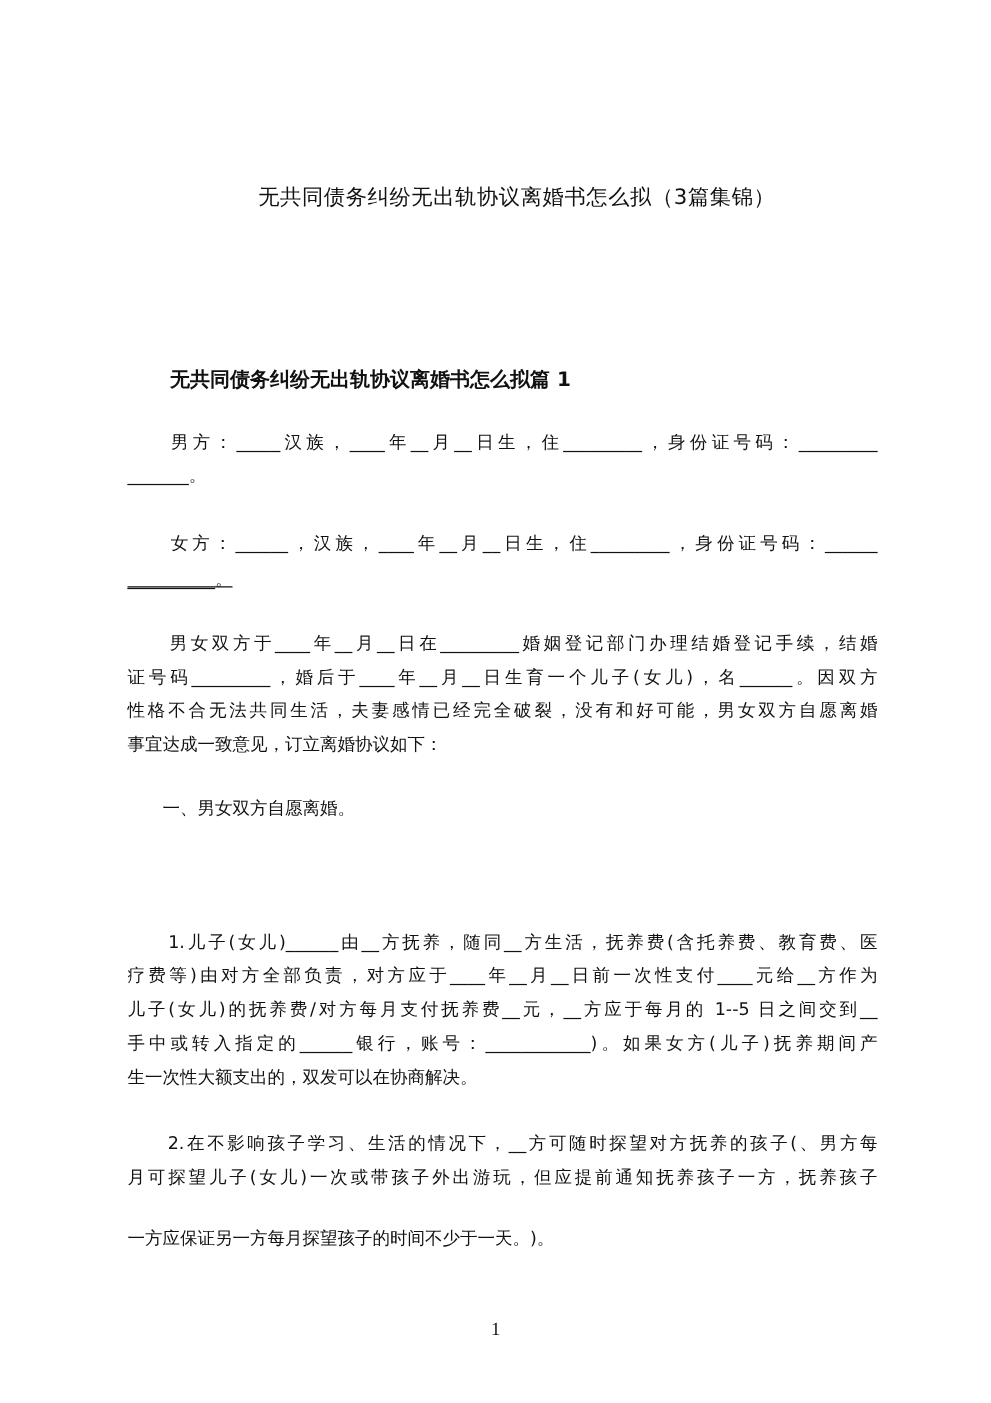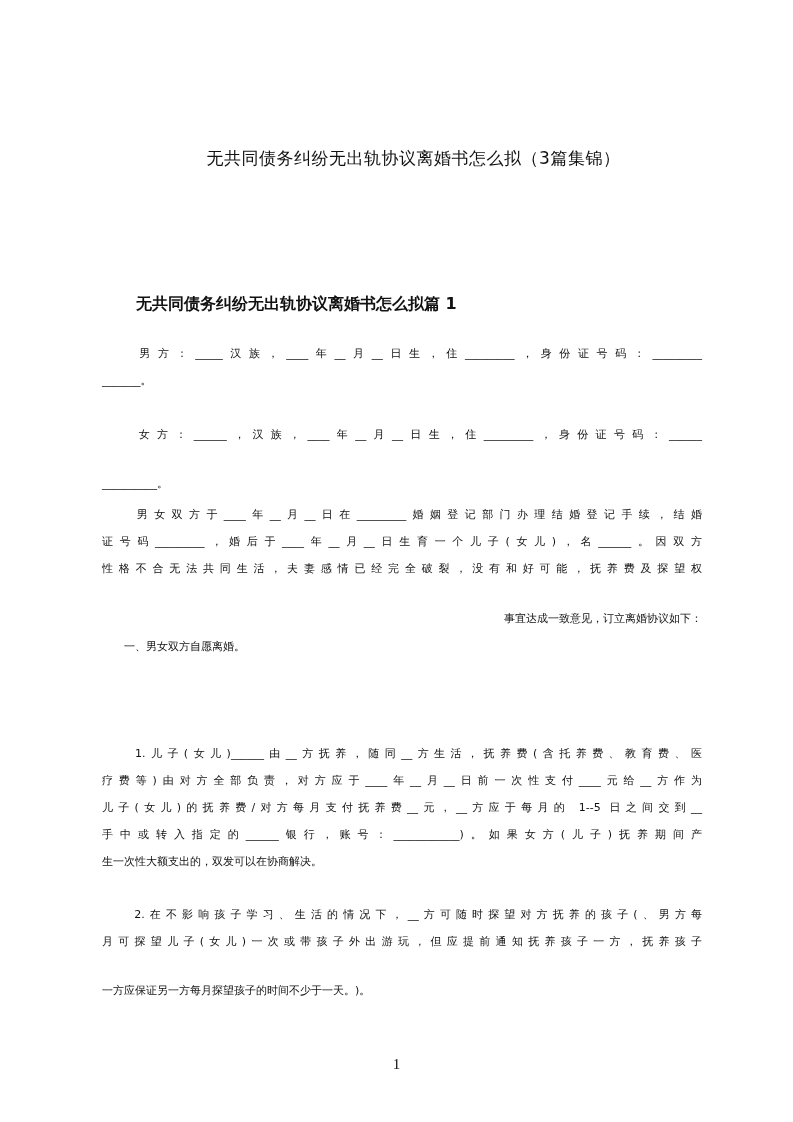--- a/index.html
+++ b/index.html
@@ -3,49 +3,49 @@
 <meta charset="utf-8">
 <style>
   html, body { margin: 0; padding: 0; background: #ffffff; }
   body { width: 793px; height: 1122px; position: relative; overflow: hidden;
          font-family: "DejaVu Sans", "Liberation Sans", sans-serif; color: #111; }
   .page { position: absolute; left: 0; top: 0; width: 793px; height: 1122px; background: #fff; }
   .title { position: absolute; left: 17px; width: 793px; top: 140px; text-align: center;
            font-size: 17px; line-height: 36px; letter-spacing: 0.5px; color: #111; white-space: nowrap; }
   .subtitle { position: absolute; left: 136px; top: 293px; font-size: 16px; font-weight: bold;
               line-height: 22px; white-space: nowrap; color: #111; }
-  .line { position: absolute; left: 102px; width: 600px; font-size: 11px; line-height: 22px;
+  .line { position: absolute; left: 102px; width: 600px; font-size: 14px; line-height: 22px;
           white-space: nowrap; color: #111; }
   .justify { text-align: justify; text-align-last: justify; }
   .pagenum { position: absolute; left: 0; width: 793px; top: 1056px; text-align: center;
              font-family: "Liberation Serif", "DejaVu Serif", serif; font-size: 15px; color: #111; }
 </style>
 </head>
 <body>
 
 <div class="page">
   <div class="title">无共同债务纠纷无出轨协议离婚书怎么拟（3篇集锦）</div>
 
   <div class="subtitle">无共同债务纠纷无出轨协议离婚书怎么拟篇 1</div>
 
   <div>
     <div class="line justify" style="top:343px;">　　男方：_____汉族，____年__月__日生，住_________，身份证号码：_________</div>
     <div class="line" style="top:370px;">_______。</div>
   </div>
 
   <div>
     <div class="line justify" style="top:424px;">　　女方：______，汉族，____年__月__日生，住_________，身份证号码：______</div>
-    <div class="line" style="top:473px;">__________。</div>
+    <div class="line" style="top:453px;text-decoration:underline;">__________。</div>
   </div>
 
   <div>
     <div class="line justify" style="top:504px;">　　男女双方于____年__月__日在_________婚姻登记部门办理结婚登记手续，结婚</div>
     <div class="line justify" style="top:531px;">证号码_________，婚后于____年__月__日生育一个儿子(女儿)，名______。因双方</div>
-    <div class="line justify" style="top:558px;">性格不合无法共同生活，夫妻感情已经完全破裂，没有和好可能，抚养费及探望权</div>
-    <div class="line" style="top:608px;text-align:right;">事宜达成一致意见，订立离婚协议如下：</div>
+    <div class="line justify" style="top:558px;">性格不合无法共同生活，夫妻感情已经完全破裂，没有和好可能，男女双方自愿离婚</div>
+    <div class="line" style="top:585px;">事宜达成一致意见，订立离婚协议如下：</div>
   </div>
 
   <div class="line" style="top:636px;">　　一、男女双方自愿离婚。</div>
 
 
   <div>
     <div class="line justify" style="top:743px;">　　1.儿子(女儿)______由__方抚养，随同__方生活，抚养费(含托养费、教育费、医</div>
     <div class="line justify" style="top:770px;">疗费等)由对方全部负责，对方应于____年__月__日前一次性支付____元给__方作为</div>
     <div class="line justify" style="top:797px;">儿子(女儿)的抚养费/对方每月支付抚养费__元，__方应于每月的 1--5 日之间交到__</div>
     <div class="line justify" style="top:824px;">手中或转入指定的______银行，账号：____________)。如果女方(儿子)抚养期间产</div>

